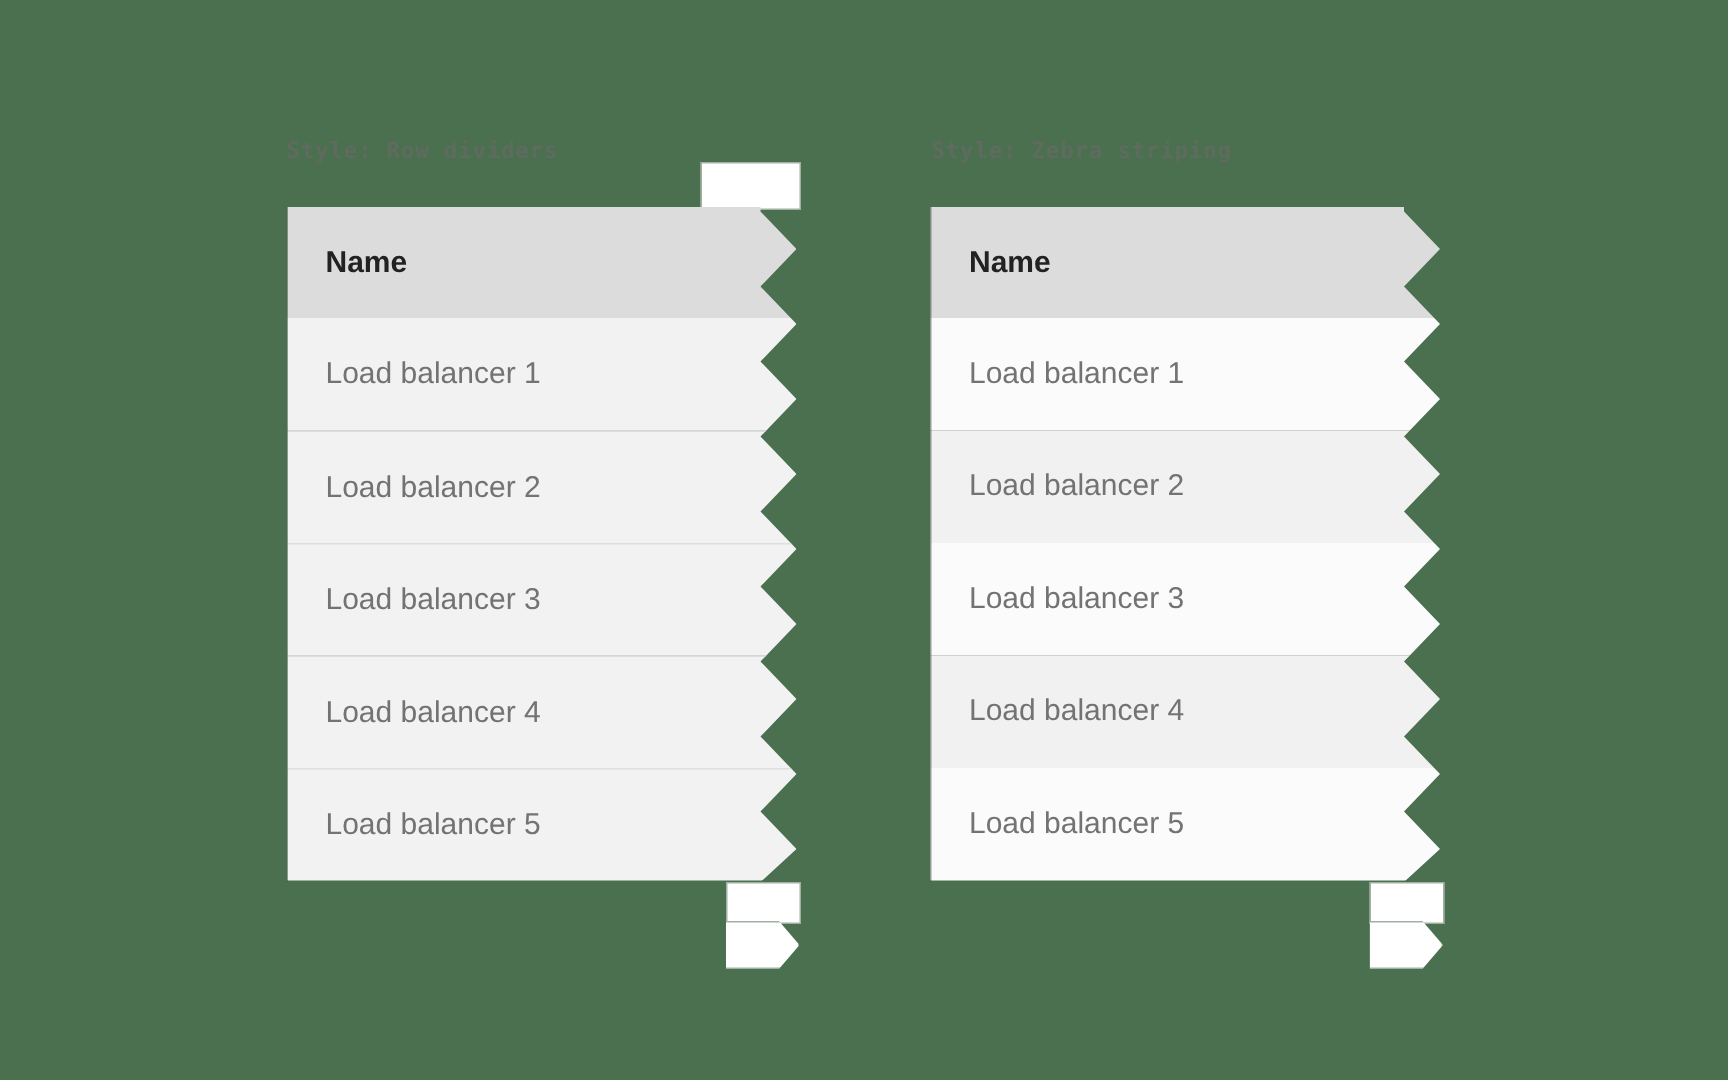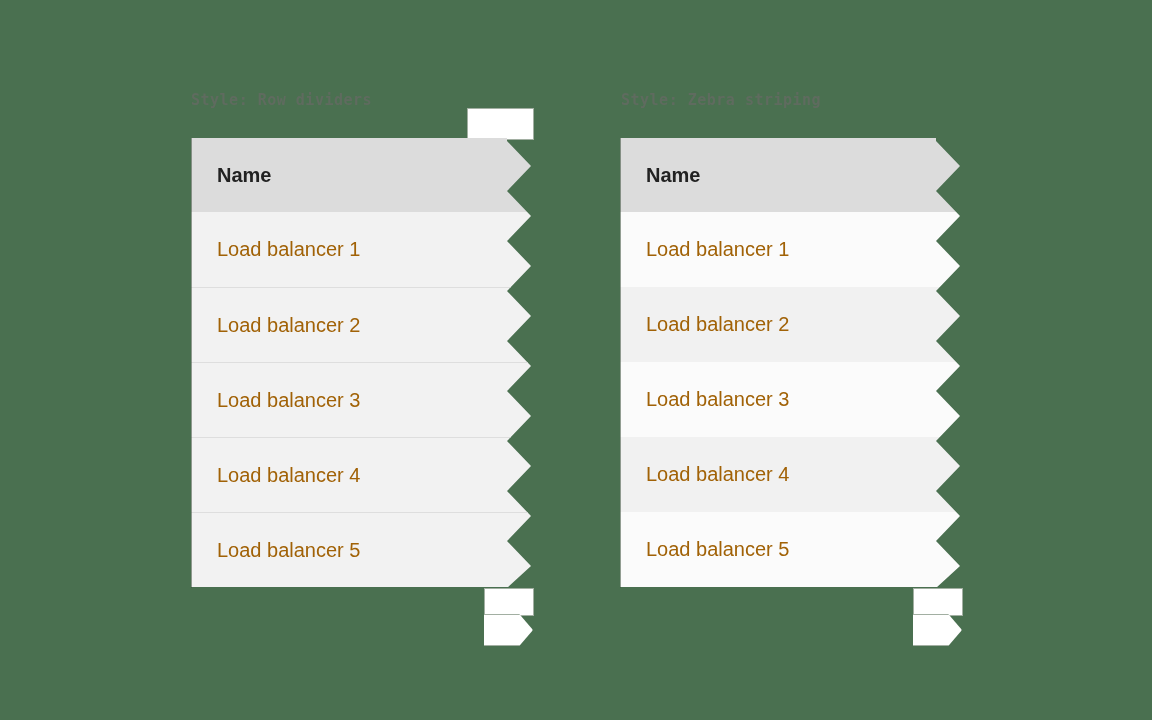--- a/index.html
+++ b/index.html
@@ -31,21 +31,21 @@
     -webkit-clip-path:var(--zig);
     clip-path:var(--zig);
   }
   .row{
     height:75px;
     display:flex;
     align-items:center;
     box-sizing:border-box;
     padding-left:26px;
     font-size:20px;
-    color:#a16207;
+    color:#737373;
     white-space:nowrap;
   }
   .row.header{
     background:#dcdcdc;
     color:#222222;
     font-weight:700;
     height:74px;
   }
   
   .v-divider .row.body{background:#f2f2f2;}

